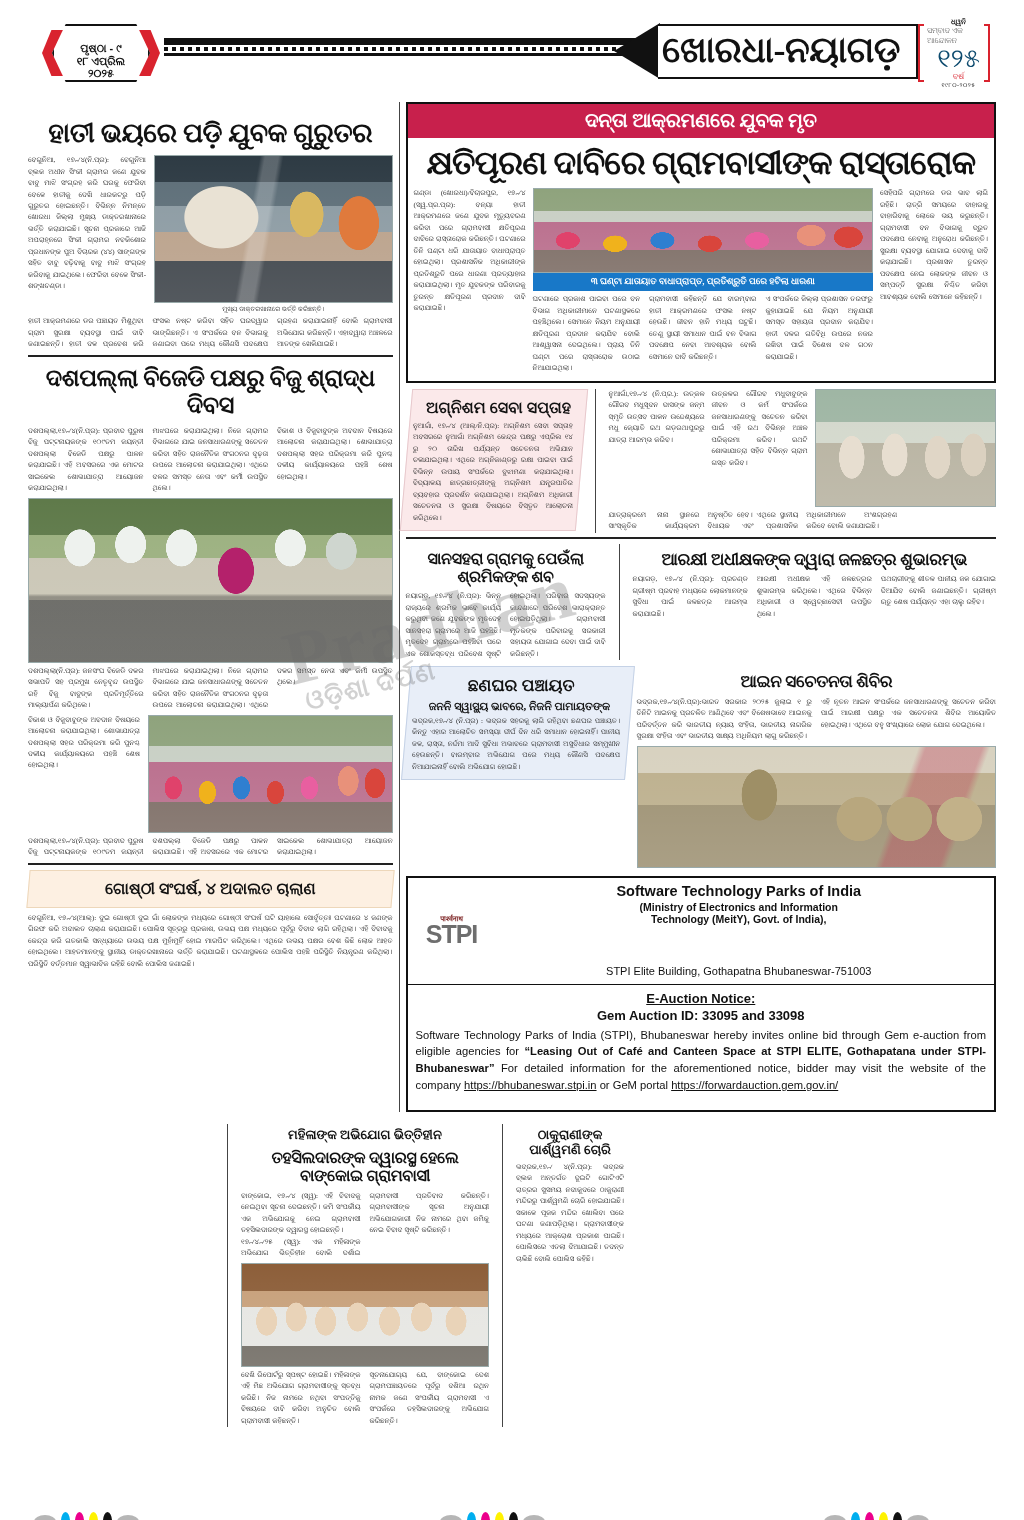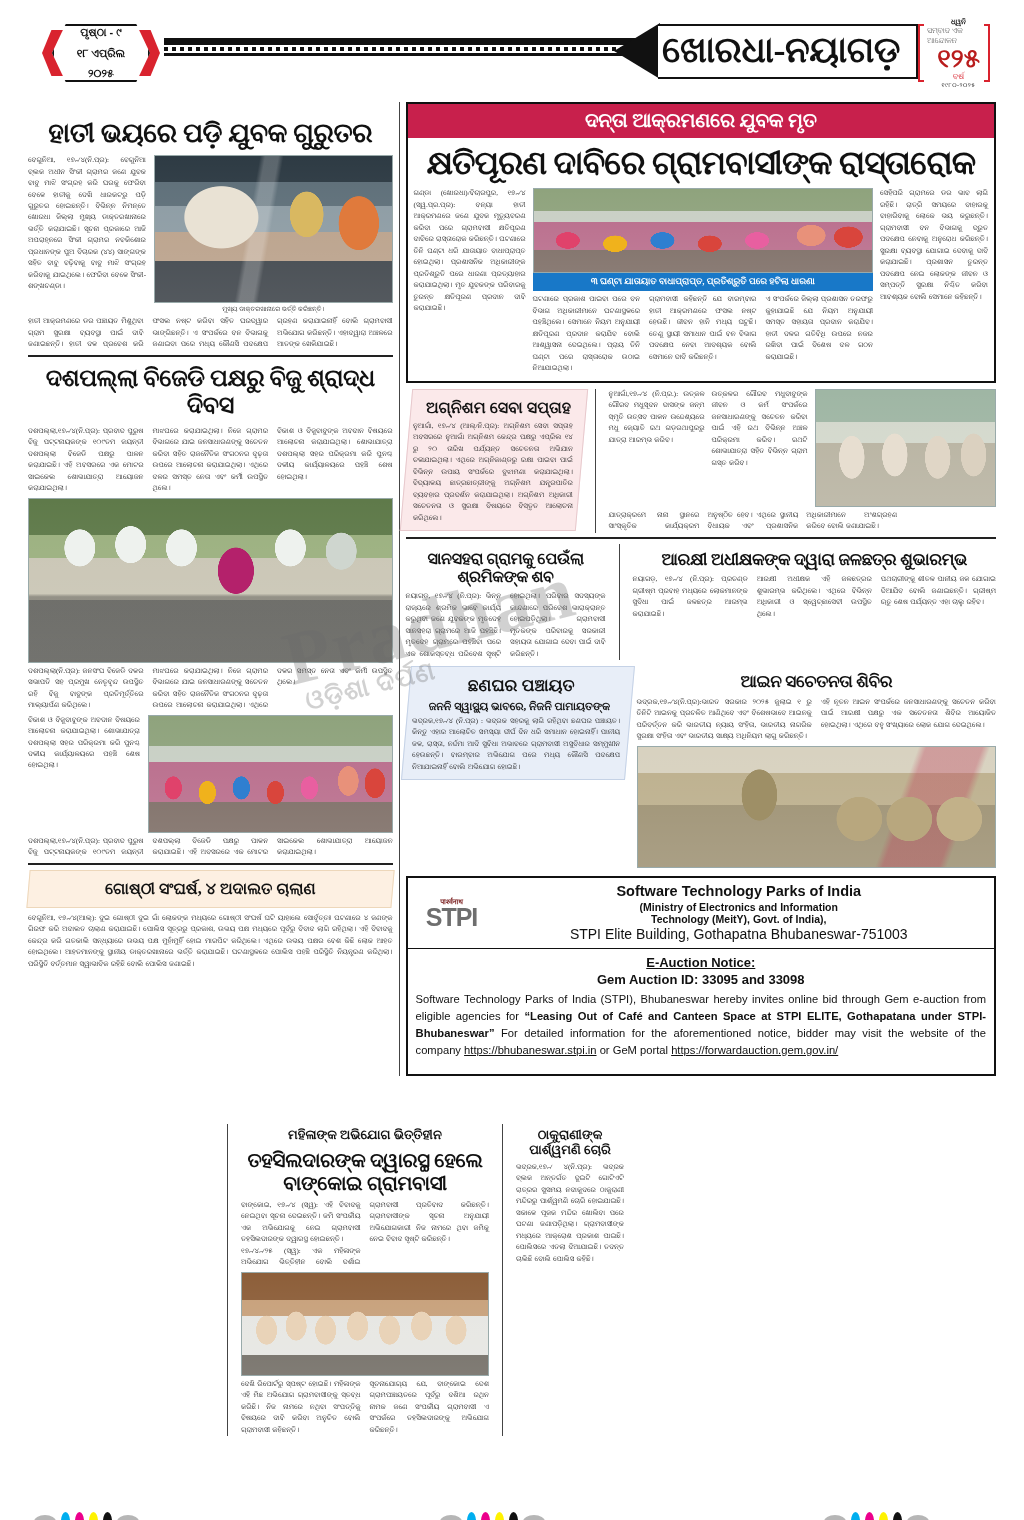--- a/index.html
+++ b/index.html
@@ -21,21 +21,21 @@
   }
   .date-badge .hexred {
     position:absolute; left:0; top:6px; width:118px; height:46px;
     background:#d9232e;
     clip-path: polygon(8% 0,92% 0,100% 50%,92% 100%,8% 100%,0 50%);
   }
   .date-badge .hexwhite {
     position:absolute; left:10px; top:0px; width:98px; height:58px;
     background:#fff; border:2px solid #111;
     clip-path: polygon(14% 0,86% 0,100% 50%,86% 100%,14% 100%,0 50%);
-    display:flex; flex-direction:column; align-items:center; justify-content:space-between;
+    display:flex; flex-direction:column; align-items:center; justify-content:flex-end;
     line-height:1.15;
   }
   .date-badge span { font-size:11px; font-weight:bold; color:#111; white-space:nowrap; }
 
   .rule-wrap { position:absolute; left:136px; top:14px; right:330px; height:26px; }
   .rule-wrap .bar1 { height:7px; background:#111; }
   .rule-wrap .bar2 { height:4px; margin-top:2px;
      background: repeating-linear-gradient(to right,#111 0 4px,#fff 4px 8px); }
   .rule-wrap .bar3 { height:3px; margin-top:2px; background:#111; }
 
@@ -58,21 +58,21 @@
   }
   .logo-badge {
     position:absolute; right:6px; top:-2px; width:72px; height:62px;
     display:flex; flex-direction:column; align-items:center; justify-content:center;padding-left:9px;
   }
   .logo-badge .brk { position:absolute; left:0; top:2px; bottom:2px; width:6px;
      border:2px solid #d9232e; border-right:none; }
   .logo-badge .brk.r { left:auto; right:0; border:2px solid #d9232e; border-left:none; }
   .logo-badge .l1 { font-size:7px; color:#111; font-weight:bold; }
   .logo-badge .l2 { font-size:8px; color:#777; letter-spacing:-0.3px; }
-  .logo-badge .l3 { font-size:26px; color:#b91c1c; font-weight:bold; line-height:1;
+  .logo-badge .l3 { font-size:26px; color:#0c4a6e; font-weight:normal; line-height:1;
      font-family:"Liberation Serif", serif; }
   .logo-badge .l4 { font-size:8px; color:#d9232e; }
   .logo-badge .l5 { font-size:6px; color:#111; letter-spacing:0.5px; }
 
   
   .content { position:relative; margin:6px 28px 0 28px; display:flex; gap:0; }
   .colL { width:368px;margin-top:8px; }
   .divV { width:1px; background:#444; margin:0 6px; align-self:stretch; }
   .colR { width:596px; }
 
@@ -200,21 +200,21 @@
   
   .adbox { border:2px solid #111; margin-top:8px; background:#fff; }
   .ad-top { display:flex; align-items:center; border-bottom:1px solid #111; padding:5px 6px; }
   .ad-logo { width:76px; flex:0 0 76px; text-align:center; }
   .ad-logo .hindi { font-size:7px; color:#7a1f1f; font-weight:bold; }
   .ad-logo .stpi { font-size:25px; font-weight:bold; color:#6e6e6e;
      letter-spacing:-1px; line-height:0.95; font-family:"Liberation Sans", sans-serif; }
   .ad-titles { flex:1; text-align:center; line-height:1.22; }
   .ad-titles .t1 { font-size:14.5px; font-weight:bold; }
   .ad-titles .t2 { font-size:10.5px; font-weight:bold; }
-  .ad-titles .t3 { font-size:14px; }
+  .ad-titles .t3 { font-size:11px;margin-top:39px; }
   .ad-body { padding:6px 8px 16px 8px; }
   .ad-eauc { text-align:center; font-size:13px; font-weight:bold; text-decoration:underline; }
   .ad-gem  { text-align:center; font-size:13px; font-weight:bold; margin-top:2px; }
   .ad-para { font-size:11.2px; line-height:1.5; text-align:justify; margin-top:4px; }
   .ad-para b { font-weight:bold; }
   .ad-para u { text-decoration:underline; }
 
   
   .regmarks { position:absolute; left:0; right:0; bottom:6px; height:26px; }
   .regset { position:absolute; display:flex; align-items:center; gap:5px; }
@@ -471,21 +471,21 @@
       </div>
 
     </div>
   </div>
 
   <div style="position:absolute; left:28px; top:1100px; width:596px; display:flex; gap:7px;">
     <div style="width:186px;"></div>
     <div class="divV"></div>
     <div style="width:248px;">
       <h3 class="hl3" style="font-size:13px;">ମହିଳାଙ୍କ ଅଭିଯୋଗ ଭିତ୍ତିହୀନ</h3>
-      <h2 class="hl2" style="font-size:20px;">ତହସିଲଦାରଙ୍କ ଦ୍ୱାରସ୍ଥ ହେଲେ ବାଙ୍କୋଇ ଗ୍ରାମବାସୀ</h2>
+      <h2 class="hl2" style="font-size:16px;">ତହସିଲଦାରଙ୍କ ଦ୍ୱାରସ୍ଥ ହେଲେ ବାଙ୍କୋଇ ଗ୍ରାମବାସୀ</h2>
       <div class="cols2">
         <div class="txt">ବାଙ୍କୋଇ, ୧୭୷୪ (ସ୍ୱ): ଏହି ବିବାଦକୁ ନେଇଥିବା ସୂଚନା ଦେଇଛନ୍ତି। ଜମି ସଂପର୍କୀୟ ଏକ ଅଭିଯୋଗକୁ ନେଇ ଗ୍ରାମବାସୀ ତହସିଲଦାରଙ୍କ ଦ୍ୱାରସ୍ଥ ହୋଇଛନ୍ତି।</div>
         <div class="txt">୧୭୷୪୷୨୫ (ସ୍ୱ): ଏକ ମହିଳାଙ୍କ ଅଭିଯୋଗ ଭିତ୍ତିହୀନ ବୋଲି ଦର୍ଶାଇ ଗ୍ରାମବାସୀ ପ୍ରତିବାଦ କରିଛନ୍ତି। ଗ୍ରାମବାସୀଙ୍କ ସୂଚନା ଅନୁଯାୟୀ ଅଭିଯୋଗକାରୀ ନିଜ ନାମରେ ଥିବା ଜମିକୁ ନେଇ ବିବାଦ ସୃଷ୍ଟି କରିଛନ୍ତି।</div>
       </div>
       <div class="spacer3"></div>
       <div class="ph ph-group" style="height:104px;">
           <div class="imgfade"></div>
         </div>
       <div class="spacer3"></div>
       <div class="cols2">

